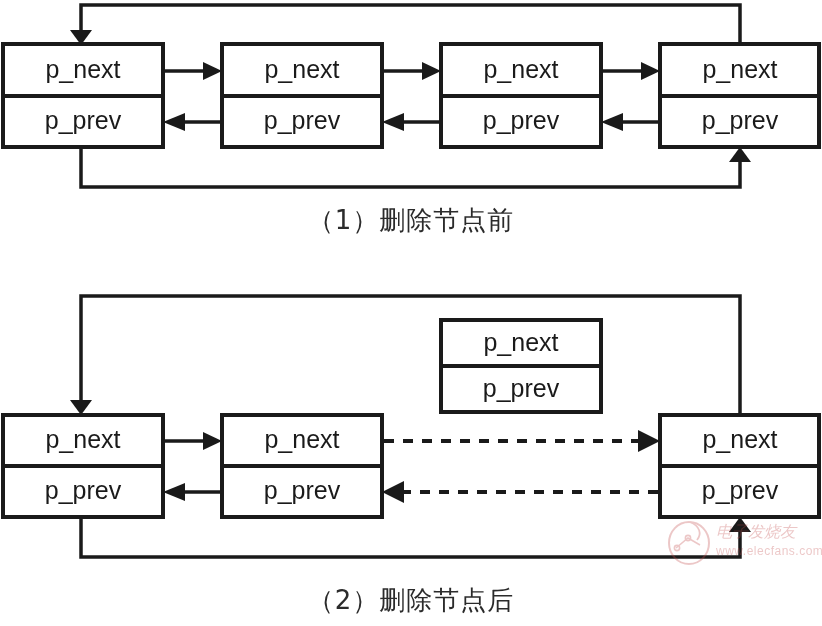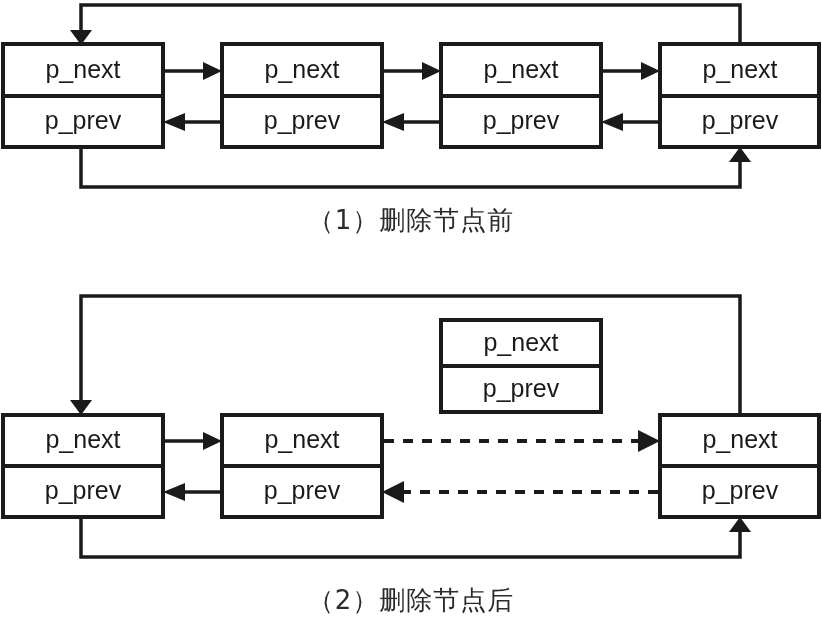--- a/index.html
+++ b/index.html
@@ -192,14 +192,25 @@
       </g>
       <g>
         <path class="link-dash" d="M658,492 L402,492"></path>
         <path class="arrow-head" d="M404,481 L382,492 L404,503 z"></path>
       </g>
 
       <text class="caption-text" x="411" y="601">（2）删除节点后</text>
     </g>
   </svg>
 
+  <div id="watermark">
+    <svg class="wm-mark" viewBox="0 0 46 48">
+      <ellipse cx="23" cy="25" rx="20" ry="21" fill="none" stroke="#c24a4a" stroke-width="2"></ellipse>
+      <path d="M10,30 L22,20 L34,27" fill="none" stroke="#c24a4a" stroke-width="1.6"></path>
+      <circle cx="11" cy="30" r="2.6" fill="none" stroke="#c24a4a" stroke-width="1.6"></circle>
+      <circle cx="22" cy="20" r="2.6" fill="none" stroke="#c24a4a" stroke-width="1.6"></circle>
+      <path d="M24,4 C34,8 36,16 31,22" fill="none" stroke="#c24a4a" stroke-width="1.8"></path>
+    </svg>
+    <div class="wm-cn">电子发烧友</div>
+    <div class="wm-url">www.elecfans.com</div>
+  </div>
 
 </div>
 
 </body></html>

